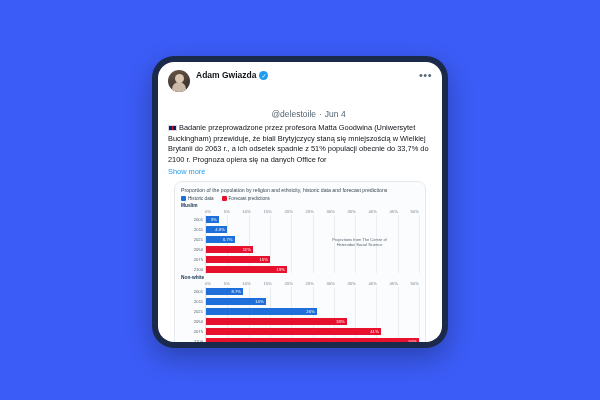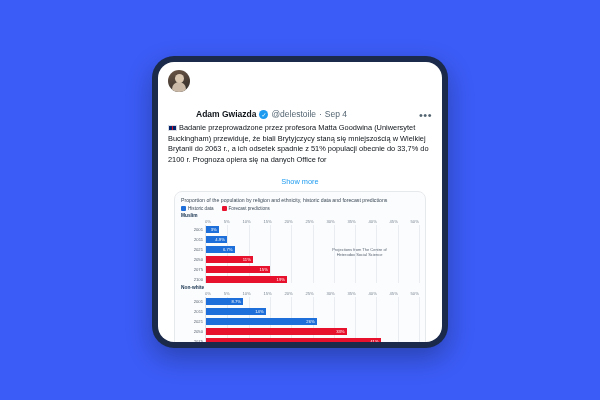--- a/index.html
+++ b/index.html
@@ -33,21 +33,21 @@
   }
   .avatar:after{
     content:"";position:absolute;left:4px;top:12px;width:14px;height:12px;
     border-radius:7px 7px 0 0;background:#c9b9a6;
   }
   .avatar:before{
     content:"";position:absolute;left:6.5px;top:4px;width:9px;height:9px;
     border-radius:50%;background:#d8c6b1;z-index:2;
   }
   .names{flex:1;min-width:0;line-height:1.1;padding-top:1px;}
-  .row1{display:flex;align-items:flex-end;gap:3px;flex-wrap:nowrap;}
+  .row1{display:flex;align-items:flex-start;gap:3px;flex-wrap:nowrap;}
   .dname{font-weight:bold;font-size:8.5px;color:#0f1419;white-space:nowrap;}
   .verified{
     width:9px;height:9px;border-radius:50%;background:#1d9bf0;
     display:inline-flex;align-items:center;justify-content:center;
     color:#fff;font-size:6px;line-height:1;flex:0 0 9px;
   }
   .handle,.dot,.date{font-size:8.5px;color:#536471;white-space:nowrap;margin-top:39px;}
   .more-dots{
     margin-left:auto;color:#536471;font-size:11px;line-height:8px;
     letter-spacing:.5px;padding-left:4px;cursor:pointer;
@@ -57,21 +57,21 @@
     margin:4px 0 0 0;word-wrap:break-word;
   }
   .flag{
     display:inline-block;width:9px;height:6px;vertical-align:-1px;
     background:
       linear-gradient(transparent 42%, #cf142b 42% 58%, transparent 58%),
       linear-gradient(90deg,transparent 38%, #cf142b 38% 62%, transparent 62%),
       #012169;
     margin-right:2px;border:.5px solid #d9dde3;box-sizing:border-box;
   }
-  .showmore{font-size:7.4px;color:#1d9bf0;margin-top:12px;cursor:pointer;text-align:center;}
+  .showmore{font-size:7.4px;color:#1d9bf0;margin-top:2px;cursor:pointer;}
 
   
   .card{
     margin:5px 6px 0 6px;border:1px solid #e6e9ec;border-radius:8px;
     background:#fbfcfd;padding:5px 6px 4px 6px;box-sizing:border-box;
   }
   .c-title{font-size:5.2px;color:#3c4a57;margin-bottom:3px;}
   .legend{display:flex;gap:8px;align-items:center;margin-bottom:2px;}
   .legend span{font-size:4.6px;color:#3c4a57;display:flex;align-items:center;gap:2px;}
   .sw{width:5px;height:5px;display:inline-block;border-radius:1px;}
@@ -109,21 +109,21 @@
 
       <div class="tweet">
         <div class="tw-head">
           <div class="avatar"></div>
           <div class="names">
             <div class="row1">
               <span class="dname">Adam Gwiazda</span>
               <span class="verified">✓</span>
               <span class="handle">@delestoile</span>
               <span class="dot">·</span>
-              <span class="date">Sep 4</span>
+              <span class="date">Jun 4</span>
               <span class="more-dots">•••</span>
             </div>
           </div>
         </div>
 
         <div class="tw-text">
           <span class="flag"></span><span>Badanie przeprowadzone przez profesora Matta Goodwina (Uniwersytet Buckingham) przewiduje, że biali Brytyjczycy staną się mniejszością w Wielkiej Brytanii do 2063 r., a ich odsetek spadnie z 51% populacji obecnie do 33,7% do 2100 r. Prognoza opiera się na danych Office for</span>
         </div>
         <div class="showmore">Show more</div>
 

